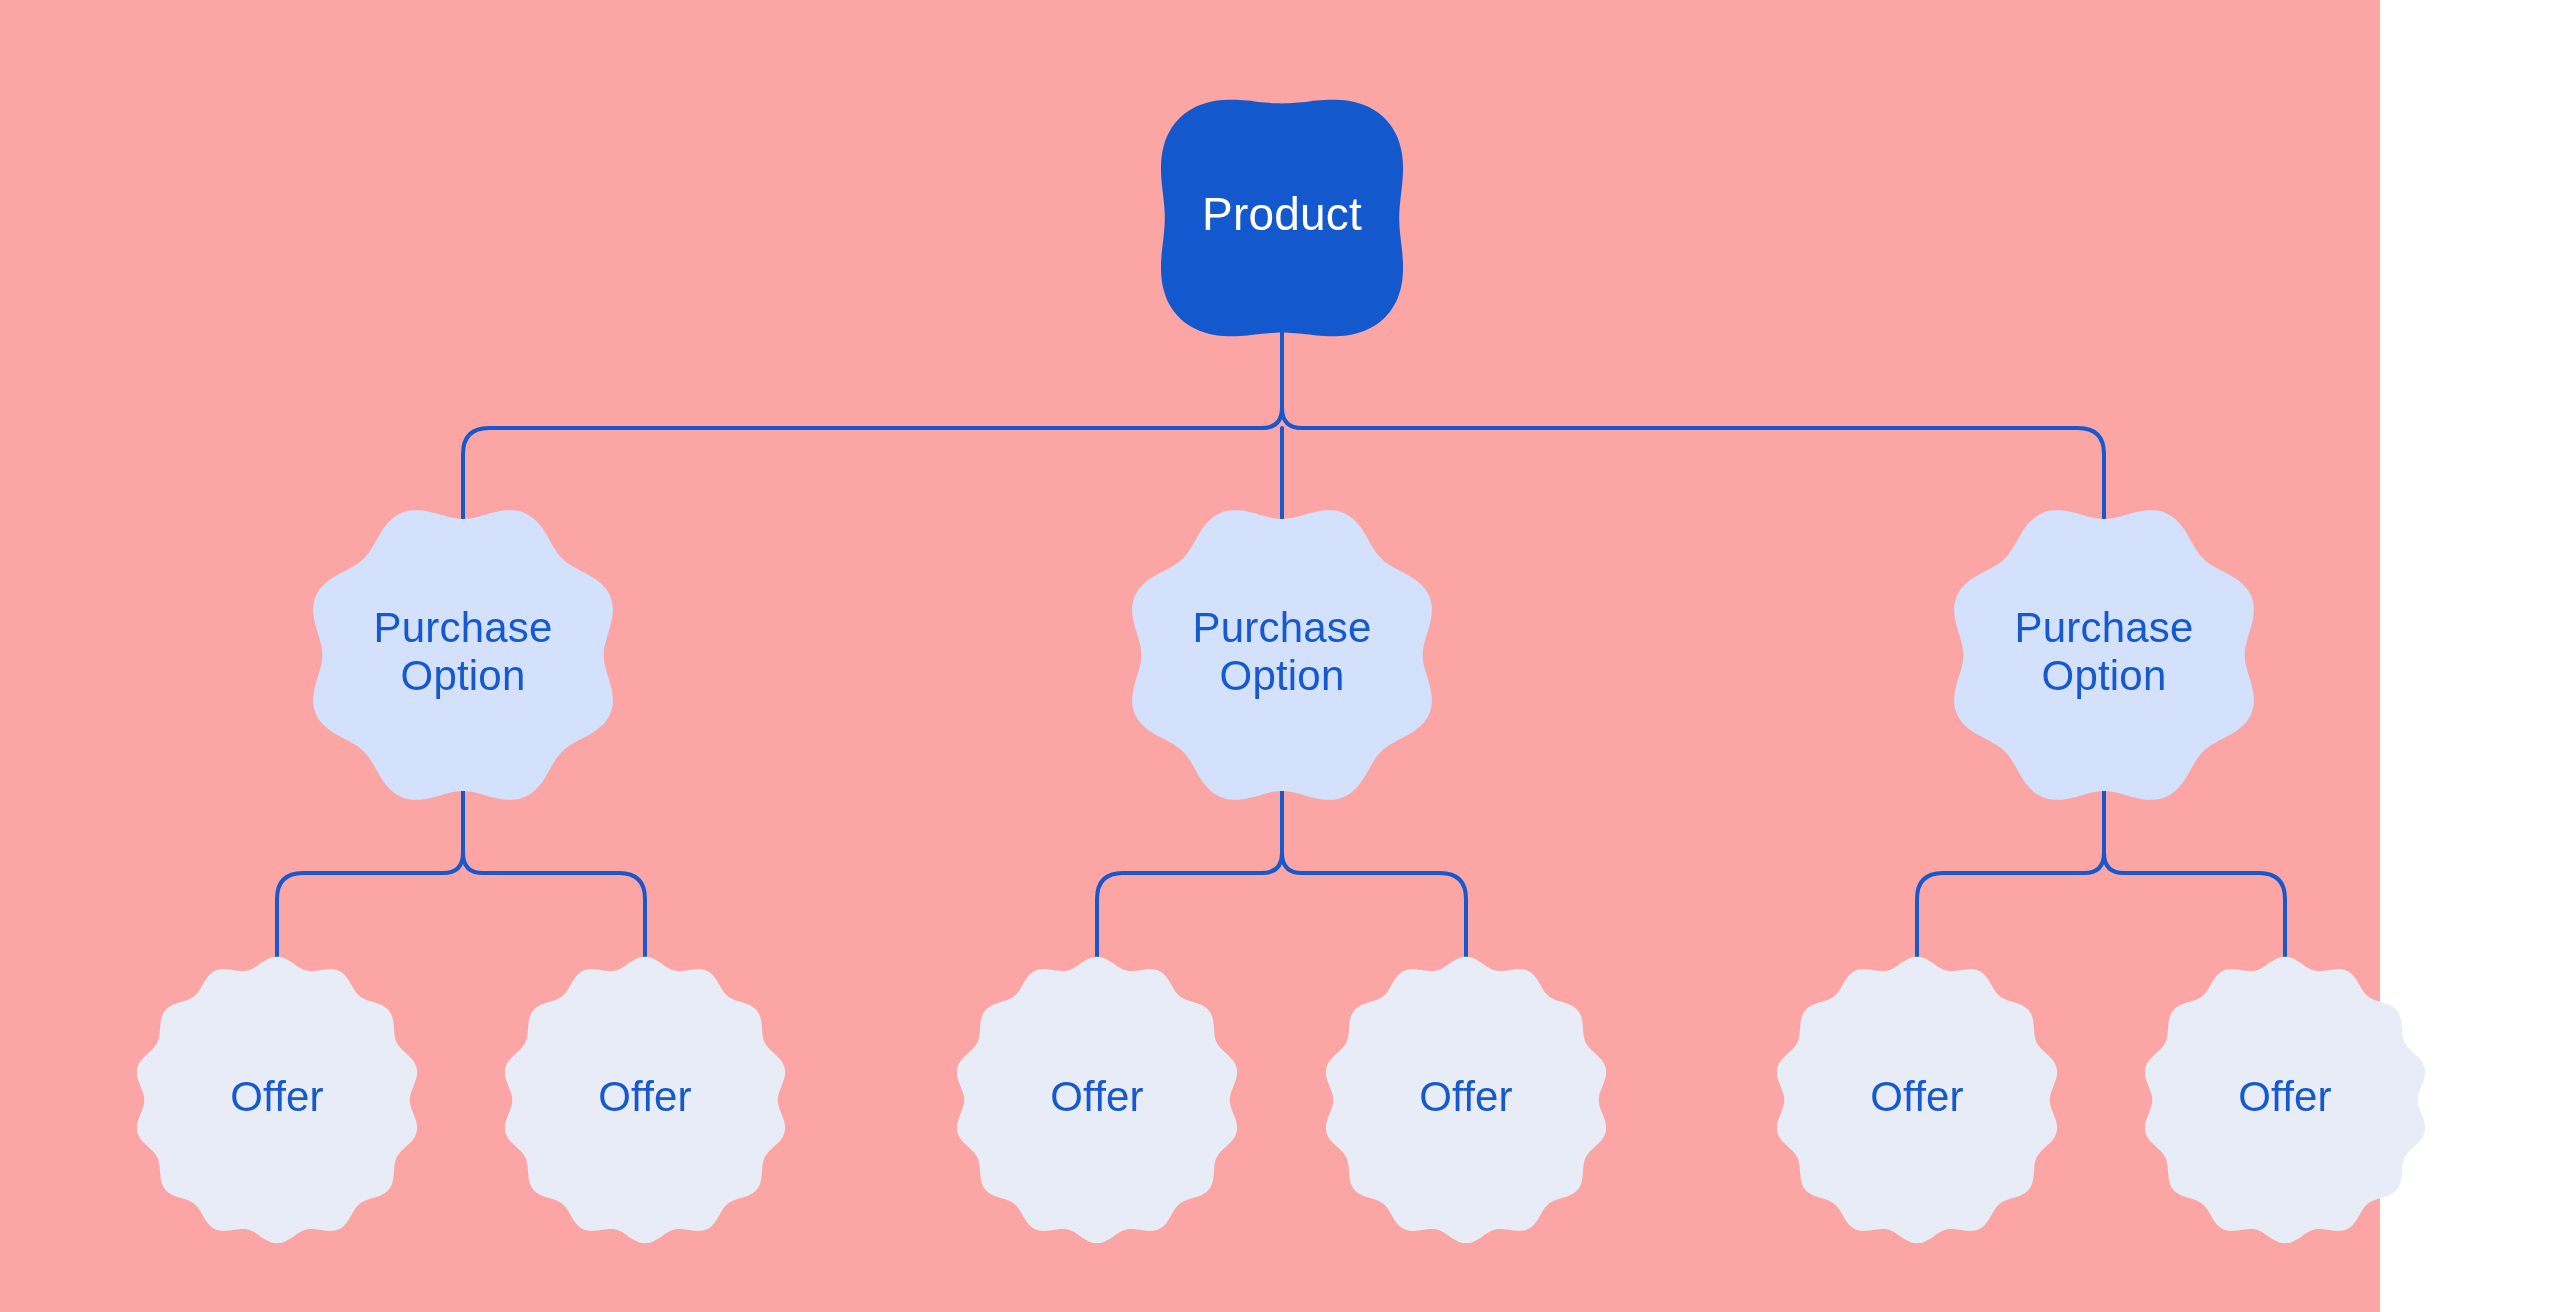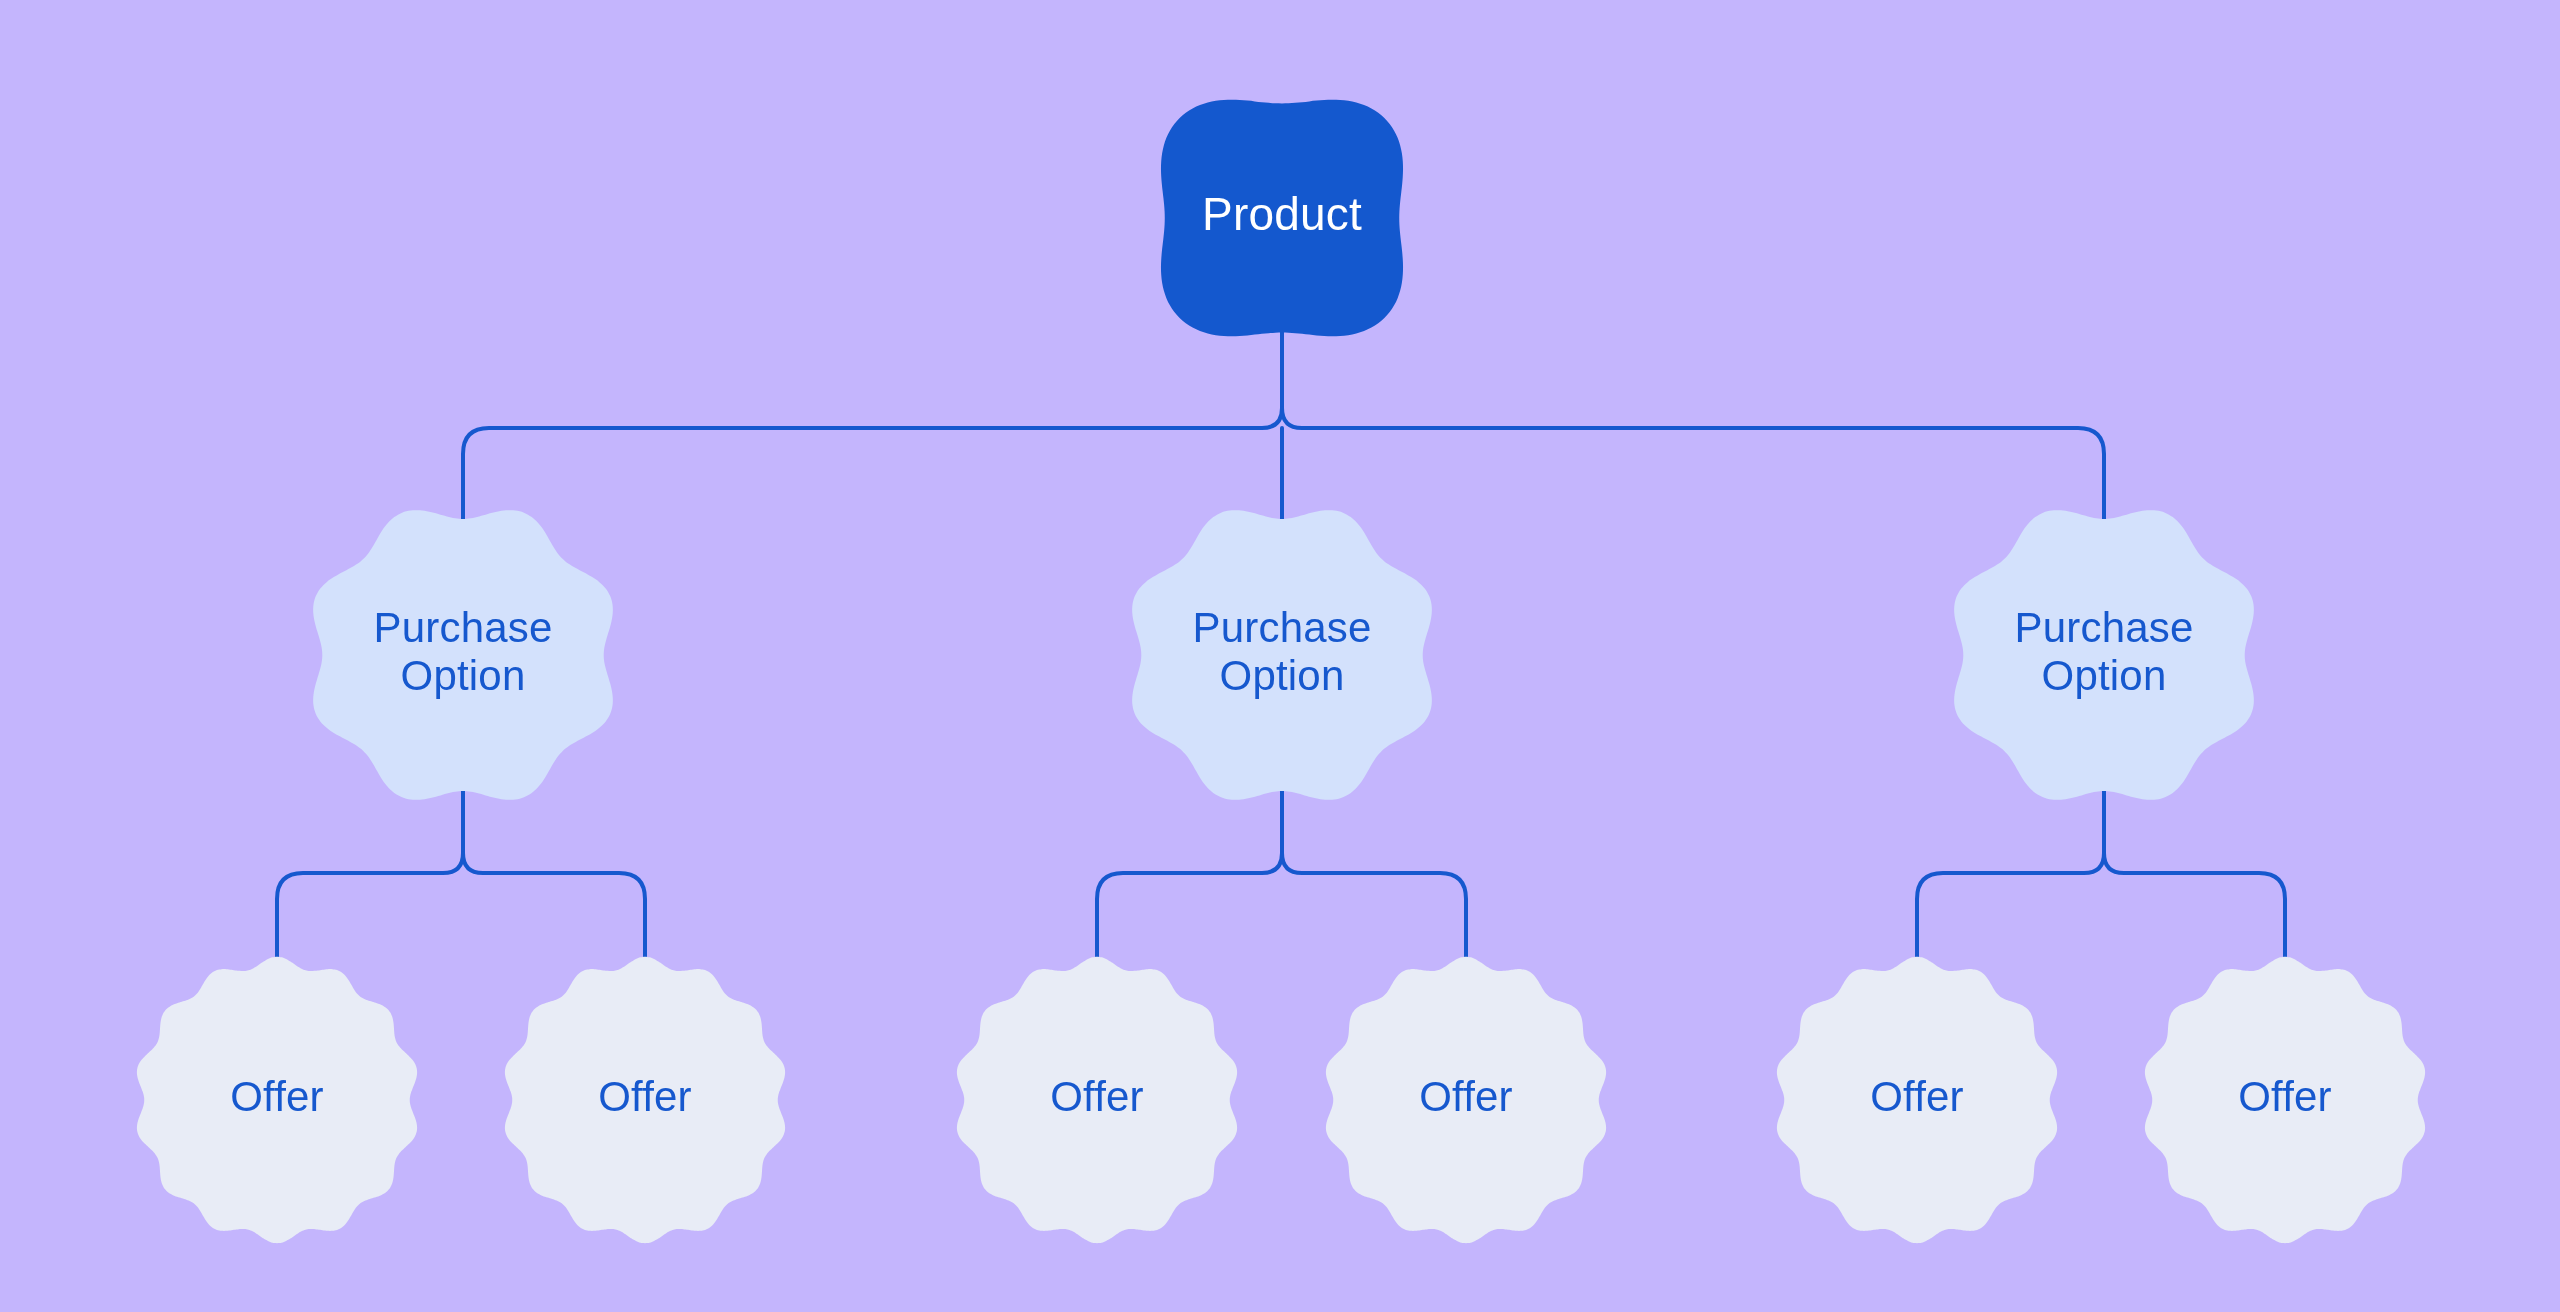--- a/index.html
+++ b/index.html
@@ -9,23 +9,23 @@
     background: #ffffff;
   }
   body {
     width: 2560px;
     height: 1312px;
     overflow: hidden;
     font-family: "Liberation Sans", "DejaVu Sans", sans-serif;
   }
   #diagram-root {
     position: relative;
-    width: 2560px;
+    width: 2380px;
     height: 1312px;
-    background: #c4b5fd;
+    background: #fca5a5;
   }
   #diagram-svg {
     position: absolute;
     inset: 0;
     width: 2560px;
     height: 1312px;
     display: block;
   }
   .node-label {
     font-family: "Liberation Sans", "DejaVu Sans", sans-serif;

